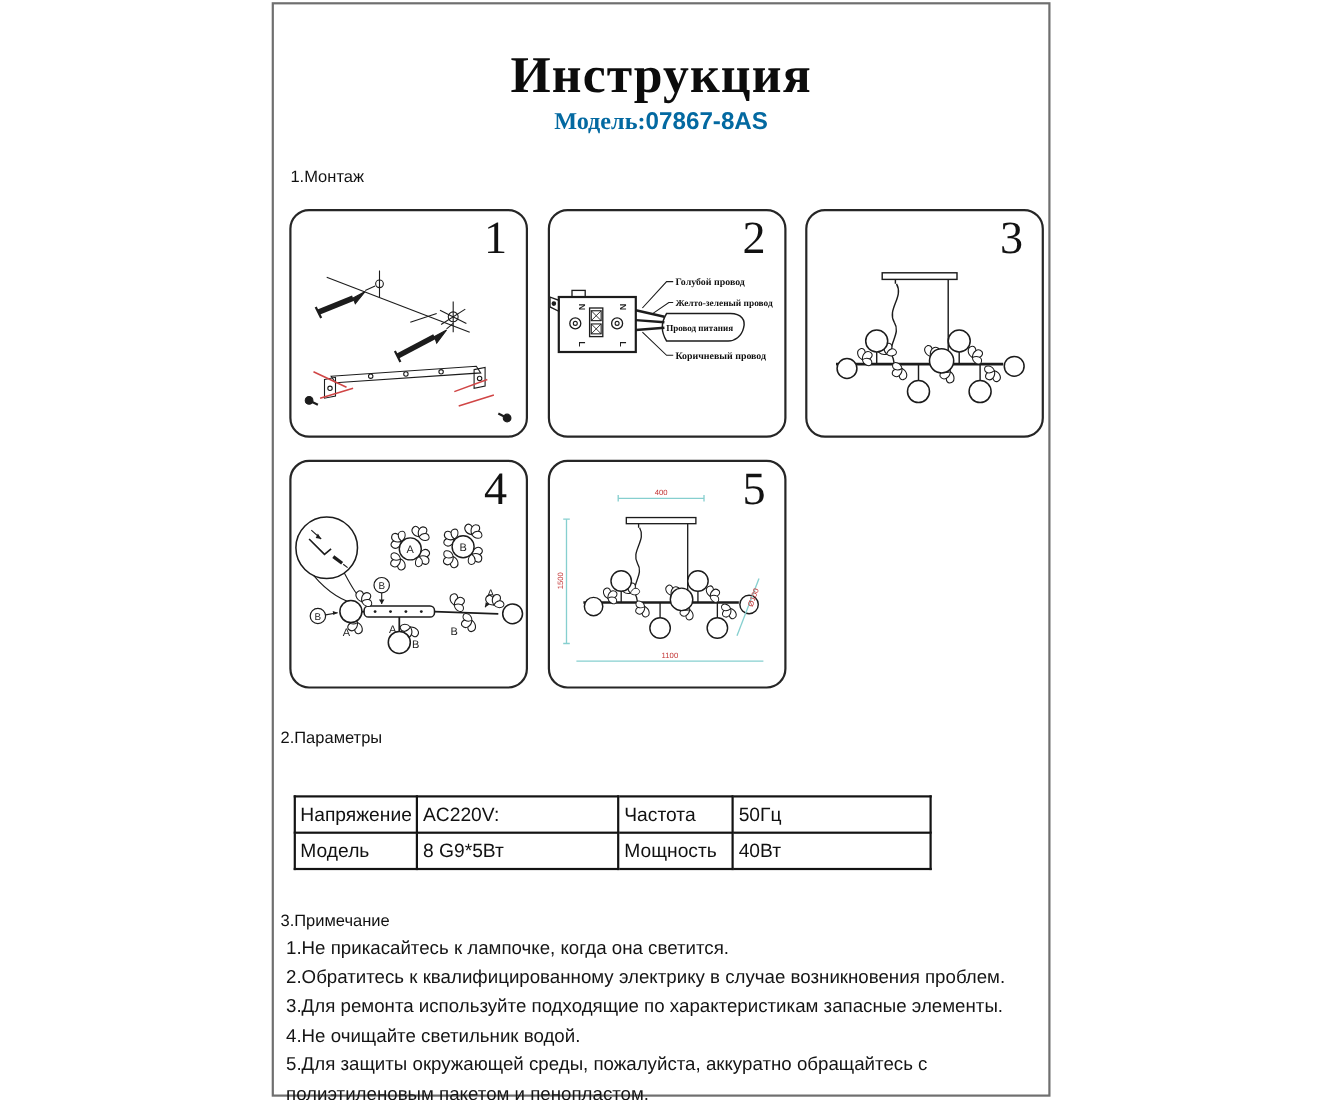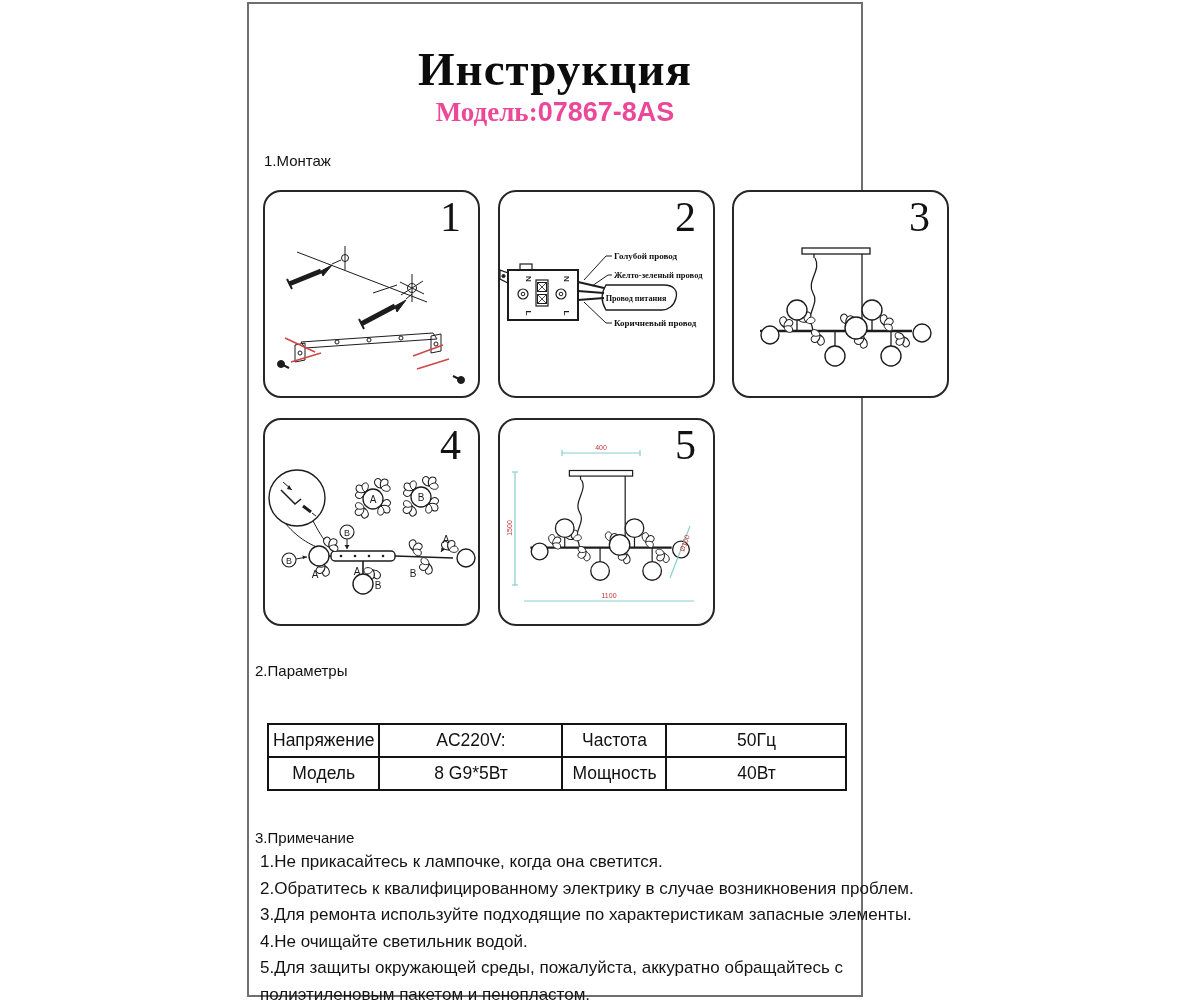--- a/index.html
+++ b/index.html
@@ -1,52 +1,52 @@
 <!DOCTYPE html>
 <html><head>
 <meta charset="utf-8">
 <style>
   html,body{margin:0;padding:0;}
   body{
     width:1200px;height:1000px;position:relative;background:#ffffff;
     font-family:"Liberation Sans",sans-serif;color:#161616;overflow:hidden;
   }
   .page{
-    position:absolute;left:247px;top:2px;width:616px;height:995px;
+    position:absolute;left:247px;top:2px;width:708px;height:995px;
     border:2px solid #6f6f6f;background:#ffffff;box-sizing:border-box;
   }
   .title{
     position:absolute;left:0;top:38px;width:100%;text-align:center;
     font-family:"Liberation Serif",serif;font-weight:700;font-size:47px;
     letter-spacing:1px;color:#0c0c0c;
   }
   .model-line{
     position:absolute;left:0;top:93px;width:100%;text-align:center;
-    font-size:27px;font-weight:700;color:#ec4899;
+    font-size:22px;font-weight:700;color:#0369a1;
   }
   .model-line .lbl{font-family:"Liberation Serif",serif;}
   .model-line .val{font-family:"Liberation Sans",sans-serif;}
   .sec-head{position:absolute;font-size:15px;color:#111;}
   .panel{
     position:absolute;width:217px;height:208px;background:#fff;
     border:2px solid #262626;border-radius:18px;box-sizing:border-box;
   }
   .panel-num{
     position:absolute;top:4px;right:17px;line-height:1;
     font-family:"Liberation Serif",serif;font-size:42px;color:#121212;
   }
   .diagram{position:absolute;left:0;top:0;width:213px;height:204px;}
   .wire-label{font-family:"Liberation Serif",serif;font-weight:700;fill:#111;}
   .dim-text{fill:#c23434;font-size:7px;}
   table.params{
     position:absolute;left:18px;top:719px;border-collapse:collapse;
     background:#fff;
   }
   table.params td{
-    border:2px solid #131313;height:33px;text-align:center;
+    border:2px solid #131313;height:33px;
     font-size:17.5px;color:#111;padding:0 4px;box-sizing:border-box;
   }
   td.c1{width:107px;} td.c2{width:183px;} td.c3{width:104px;} td.c4{width:180px;}
   .notes{position:absolute;left:11px;top:845px;width:690px;}
   .note{font-size:17px;line-height:26.5px;color:#141414;}
   svg text{font-family:"Liberation Sans",sans-serif;}
 </style>
 </head>
 <body>
 

